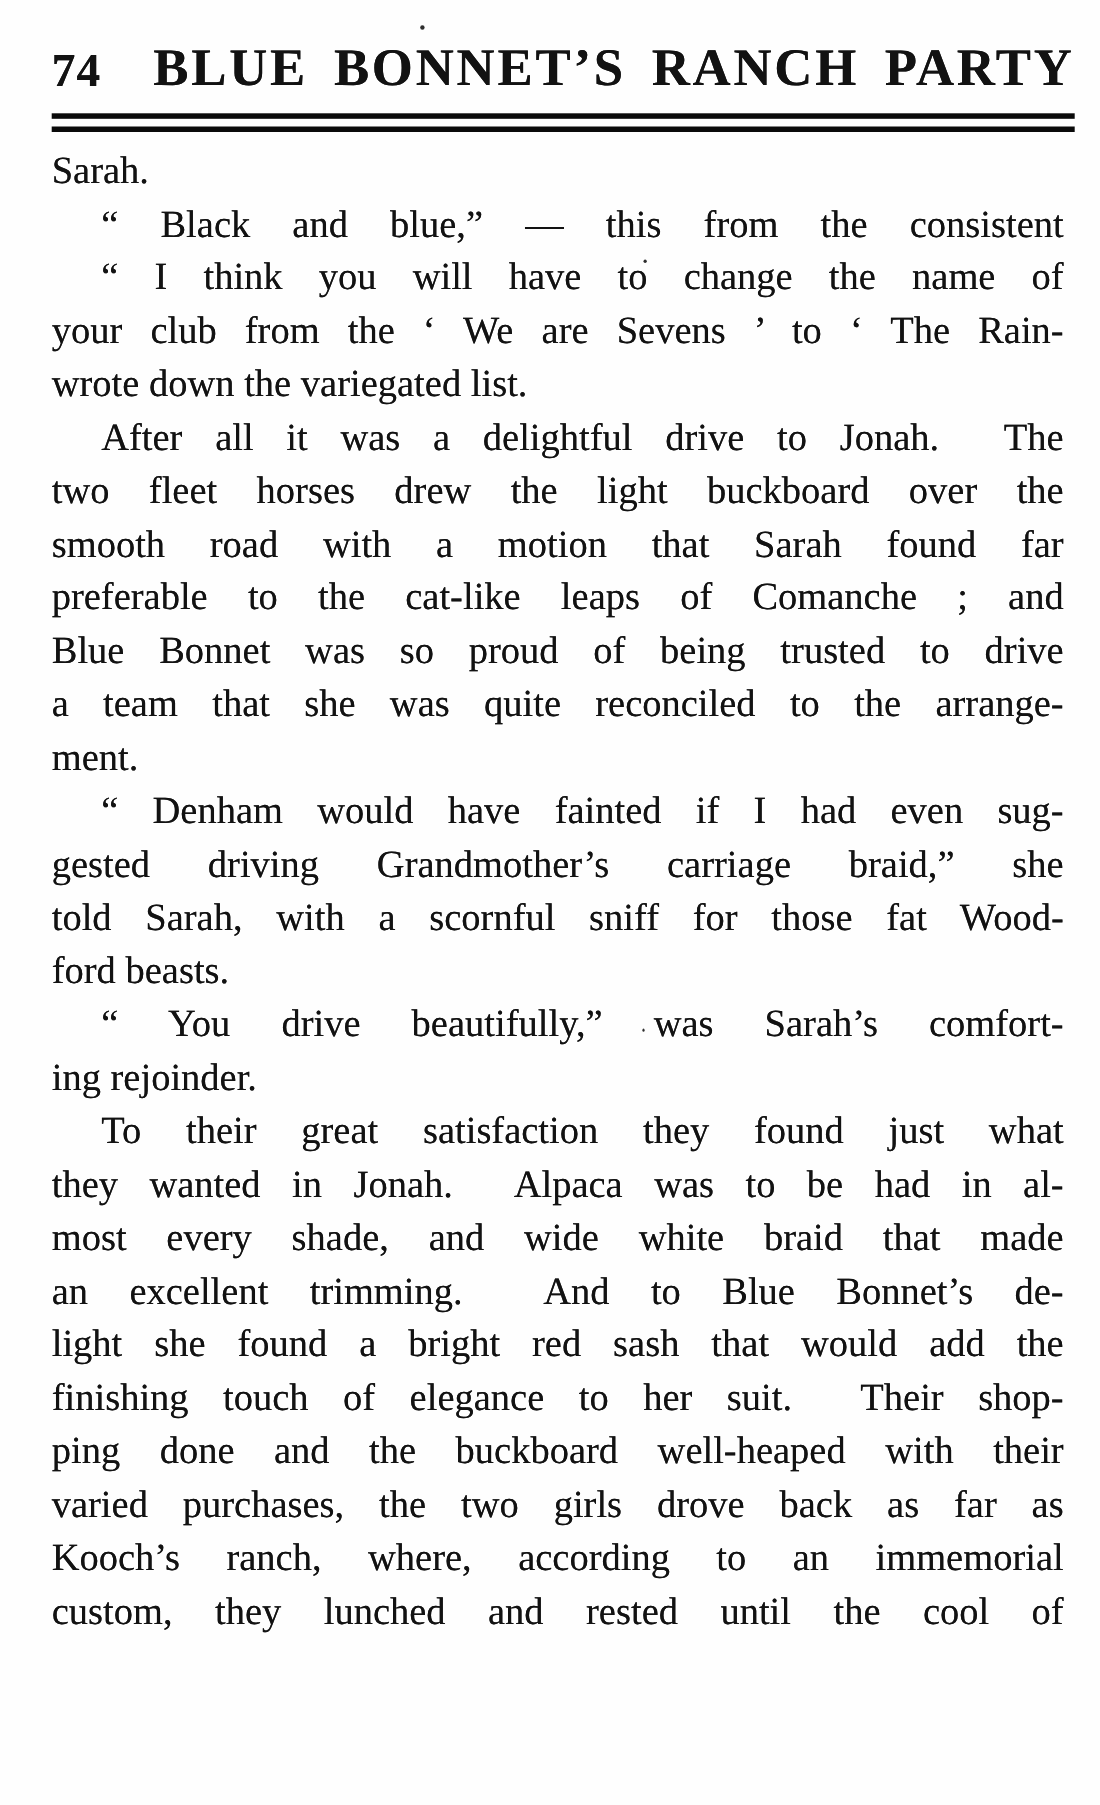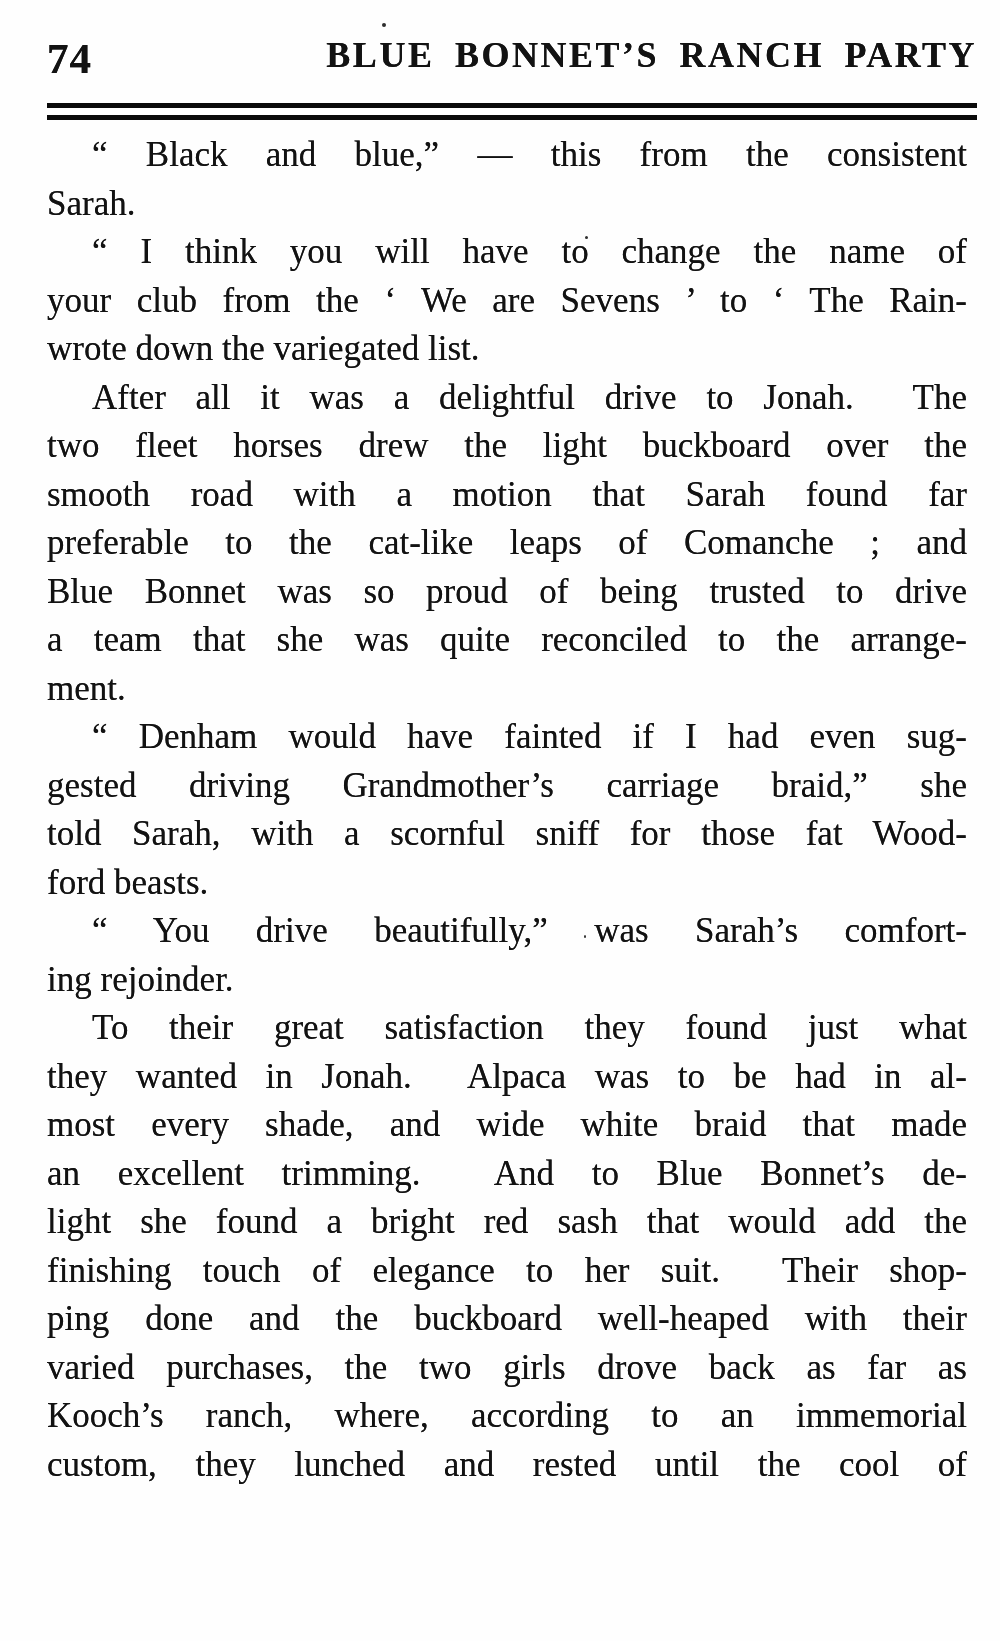--- a/index.html
+++ b/index.html
@@ -17,31 +17,31 @@
     font-family: "Liberation Serif", "DejaVu Serif", serif;
   }
   
   .running-head {
     position: absolute;
     left: 47px;
     top: 34px;
     width: 930px;
     display: flex;
     justify-content: space-between;
-    align-items: flex-start;
+    align-items: flex-end;
     white-space: nowrap;
     font-weight: bold;
     text-shadow: 0 0 0.6px rgba(0,0,0,0.85);
   }
   .folio {
     font-size: 43px;
     letter-spacing: 1px;
   }
   .head-title {
-    font-size: 36px;
+    font-size: 48px;
     letter-spacing: 2.5px;
     word-spacing: 9px;
   }
   
   .double-rule {
     position: absolute;
     left: 47px;
     top: 103px;
     width: 930px;
     height: 17px;
@@ -85,22 +85,22 @@
 
 <div class="page">
   <header class="running-head">
     <span class="folio">74</span>
     <span class="head-title">BLUE BONNET’S RANCH PARTY</span>
   </header>
 
   <div class="double-rule"></div>
 
   <main class="text-block" id="text-block">
+      <div class="line last">Sarah.</div>
       <div class="line indent">“ Black and blue,” — this from the consistent</div>
-      <div class="line last">Sarah.</div>
       <div class="line indent">“ I think you will have to change the name of</div>
       <div class="line">your club from the ‘ We are Sevens ’ to ‘ The Rain-</div>
       <div class="line last">wrote down the variegated list.</div>
       <div class="line indent">After all it was a delightful drive to Jonah.&nbsp; The</div>
       <div class="line">two fleet horses drew the light buckboard over the</div>
       <div class="line">smooth road with a motion that Sarah found far</div>
       <div class="line">preferable to the cat-like leaps of Comanche ; and</div>
       <div class="line">Blue Bonnet was so proud of being trusted to drive</div>
       <div class="line">a team that she was quite reconciled to the arrange-</div>
       <div class="line last">ment.</div>

